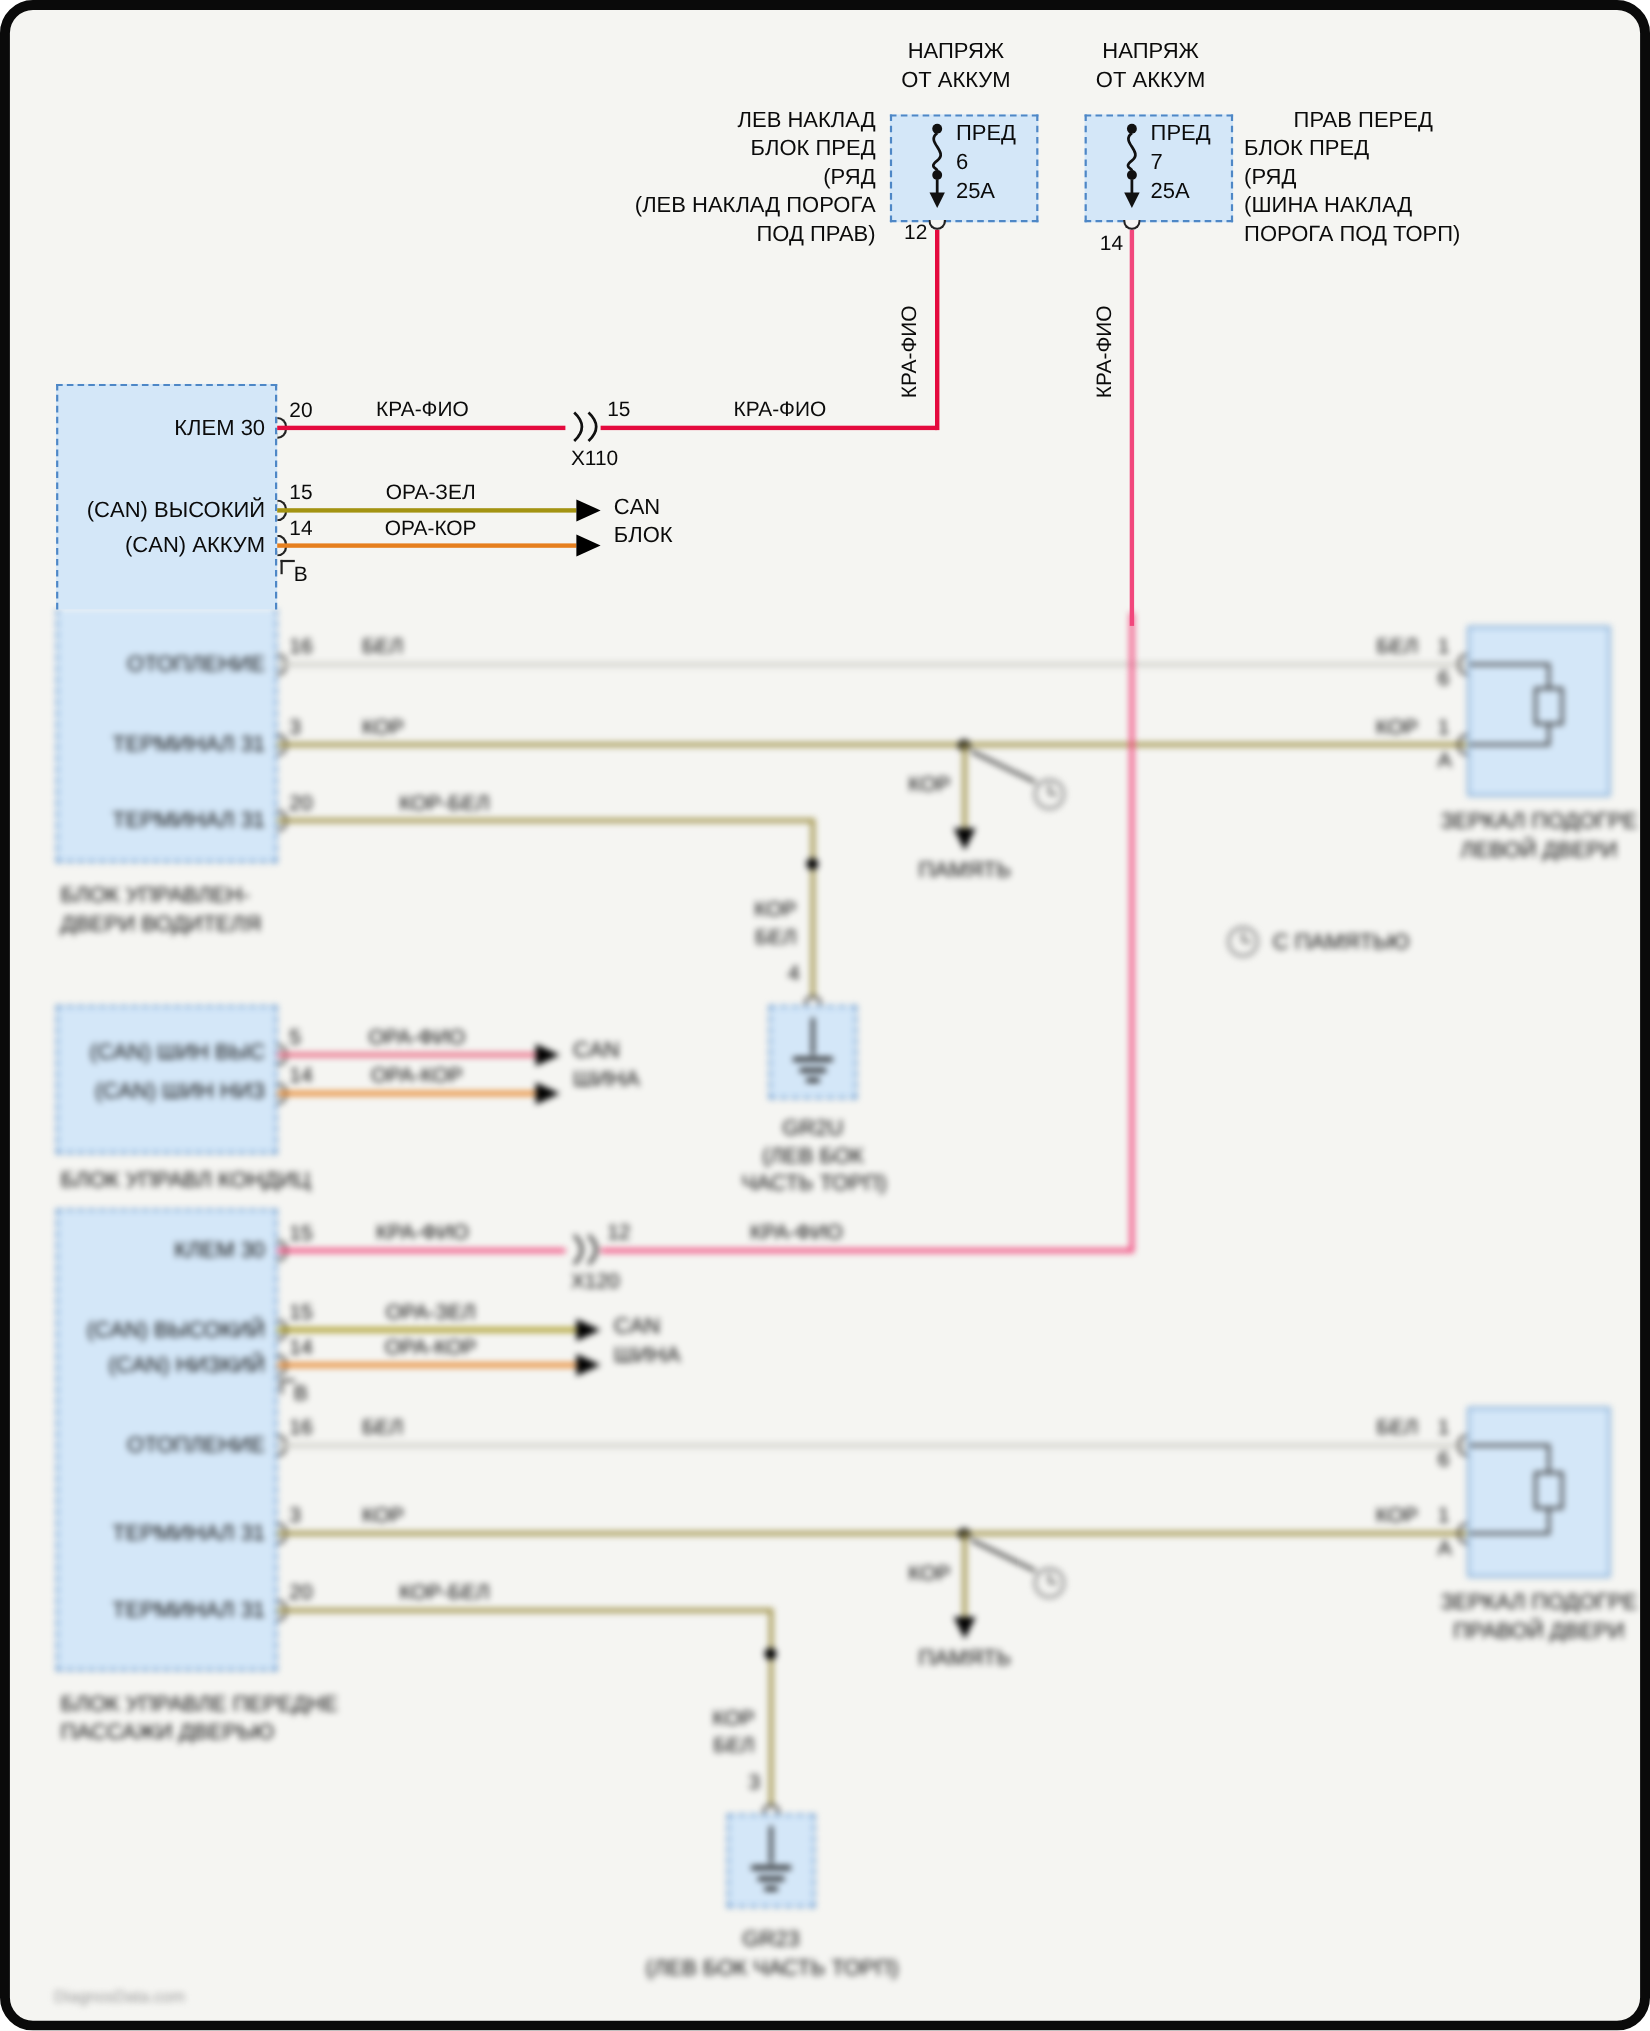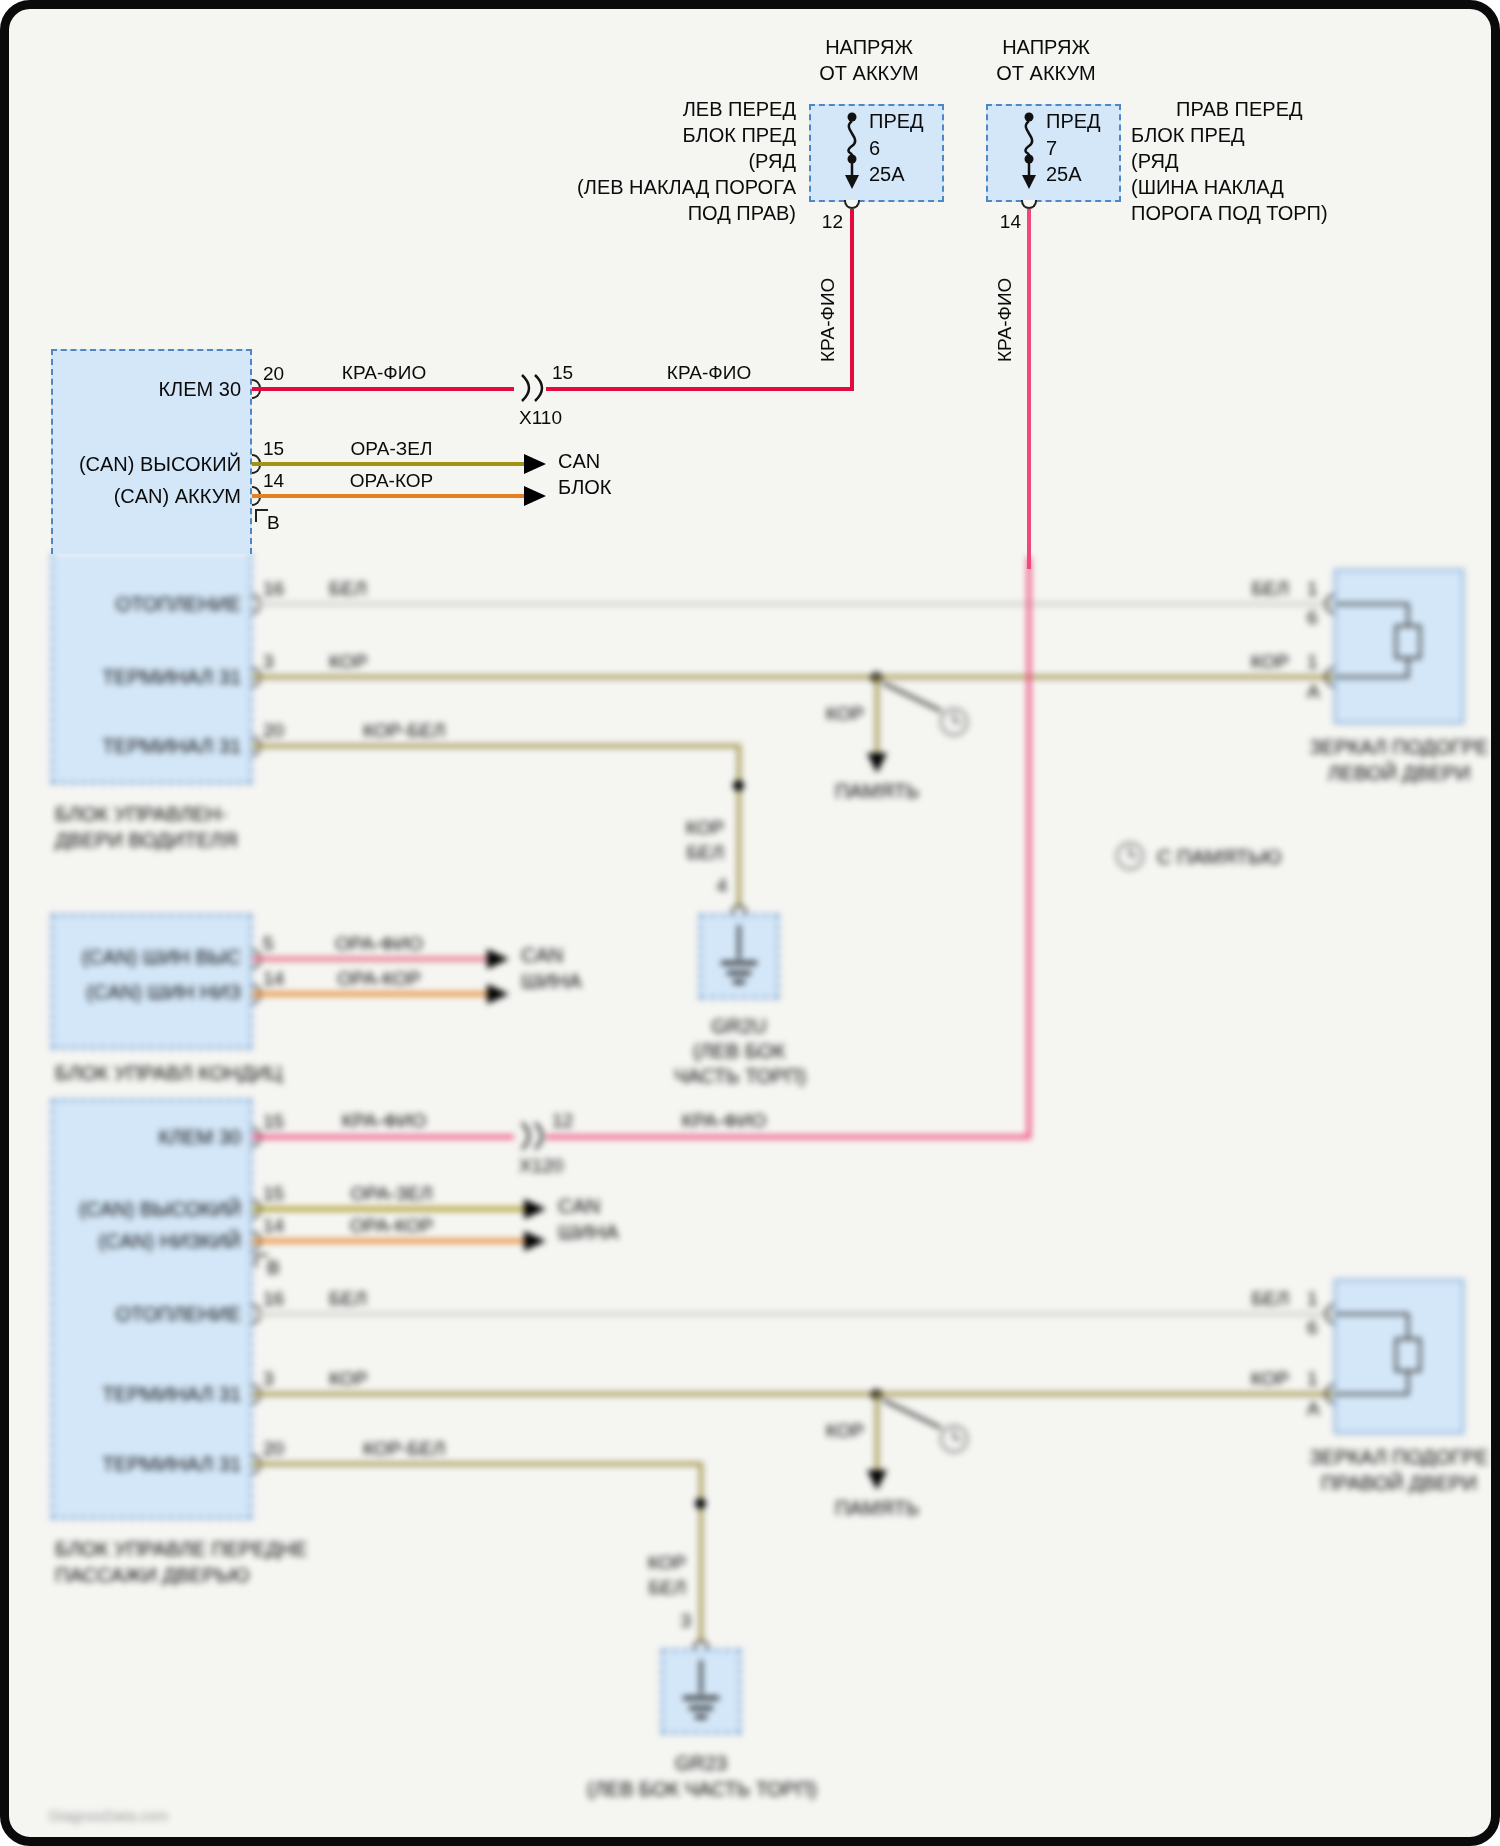--- a/index.html
+++ b/index.html
@@ -245,21 +245,21 @@
     <div class="wm" style="left:40px;top:1798px">DiagnosData.com</div>
   </div>
 
   <div class="layer">
 
     <div class="t ct" style="left:785px;top:26px;width:150px">НАПРЯЖ</div>
     <div class="t ct" style="left:785px;top:52px;width:150px">ОТ АККУМ</div>
     <div class="t ct" style="left:962px;top:26px;width:150px">НАПРЯЖ</div>
     <div class="t ct" style="left:962px;top:52px;width:150px">ОТ АККУМ</div>
 
-    <div class="t rt" style="left:495px;top:88px;width:292px">ЛЕВ ПЕРЕД</div>
+    <div class="t rt" style="left:495px;top:88px;width:292px">ЛЕВ НАКЛАД</div>
     <div class="t rt" style="left:495px;top:114px;width:292px">БЛОК ПРЕД</div>
     <div class="t rt" style="left:495px;top:140px;width:292px">(РЯД</div>
     <div class="t rt" style="left:495px;top:166px;width:292px">(ЛЕВ НАКЛАД ПОРОГА</div>
     <div class="t rt" style="left:495px;top:192px;width:292px">ПОД ПРАВ)</div>
 
     <div class="t" style="left:1167px;top:88px">ПРАВ ПЕРЕД</div>
     <div class="t" style="left:1122px;top:114px">БЛОК ПРЕД</div>
     <div class="t" style="left:1122px;top:140px">(РЯД</div>
     <div class="t" style="left:1122px;top:166px">(ШИНА НАКЛАД</div>
     <div class="t" style="left:1122px;top:192px">ПОРОГА ПОД ТОРП)</div>
@@ -269,21 +269,21 @@
       <circle cx="12" cy="10" r="4.5" fill="#111"></circle>
       <path d="M12,14 C1,22 23,31 12,39 C4,45 12,46 12,48" stroke="#111" stroke-width="2.5" fill="none"></path>
       <circle cx="12" cy="52" r="4.5" fill="#111"></circle>
       <line x1="12" y1="56" x2="12" y2="70" stroke="#111" stroke-width="2.5"></line>
       <polygon points="5,68 19,68 12,82" fill="#111"></polygon>
     </svg>
     <div class="t" style="left:860px;top:100px">ПРЕД</div>
     <div class="t" style="left:860px;top:127px">6</div>
     <div class="t" style="left:860px;top:153px">25А</div>
     <div class="bump-d" style="left:835px;top:191px"></div>
-    <div class="t s19 rt" style="left:798px;top:202px;width:36px">12</div>
+    <div class="t s19 rt" style="left:798px;top:192px;width:36px">12</div>
     <div class="wv red" style="left:841px;top:200px;height:182px"></div>
     <div class="vtext" style="left:808px;top:238px;height:115px">КРА-ФИО</div>
 
     <div class="mod" style="left:977px;top:95px;width:135px;height:98px"></div>
     <svg class="abs" style="left:1008px;top:98px" width="24" height="88">
       <circle cx="12" cy="10" r="4.5" fill="#111"></circle>
       <path d="M12,14 C1,22 23,31 12,39 C4,45 12,46 12,48" stroke="#111" stroke-width="2.5" fill="none"></path>
       <circle cx="12" cy="52" r="4.5" fill="#111"></circle>
       <line x1="12" y1="56" x2="12" y2="70" stroke="#111" stroke-width="2.5"></line>
       <polygon points="5,68 19,68 12,82" fill="#111"></polygon>

